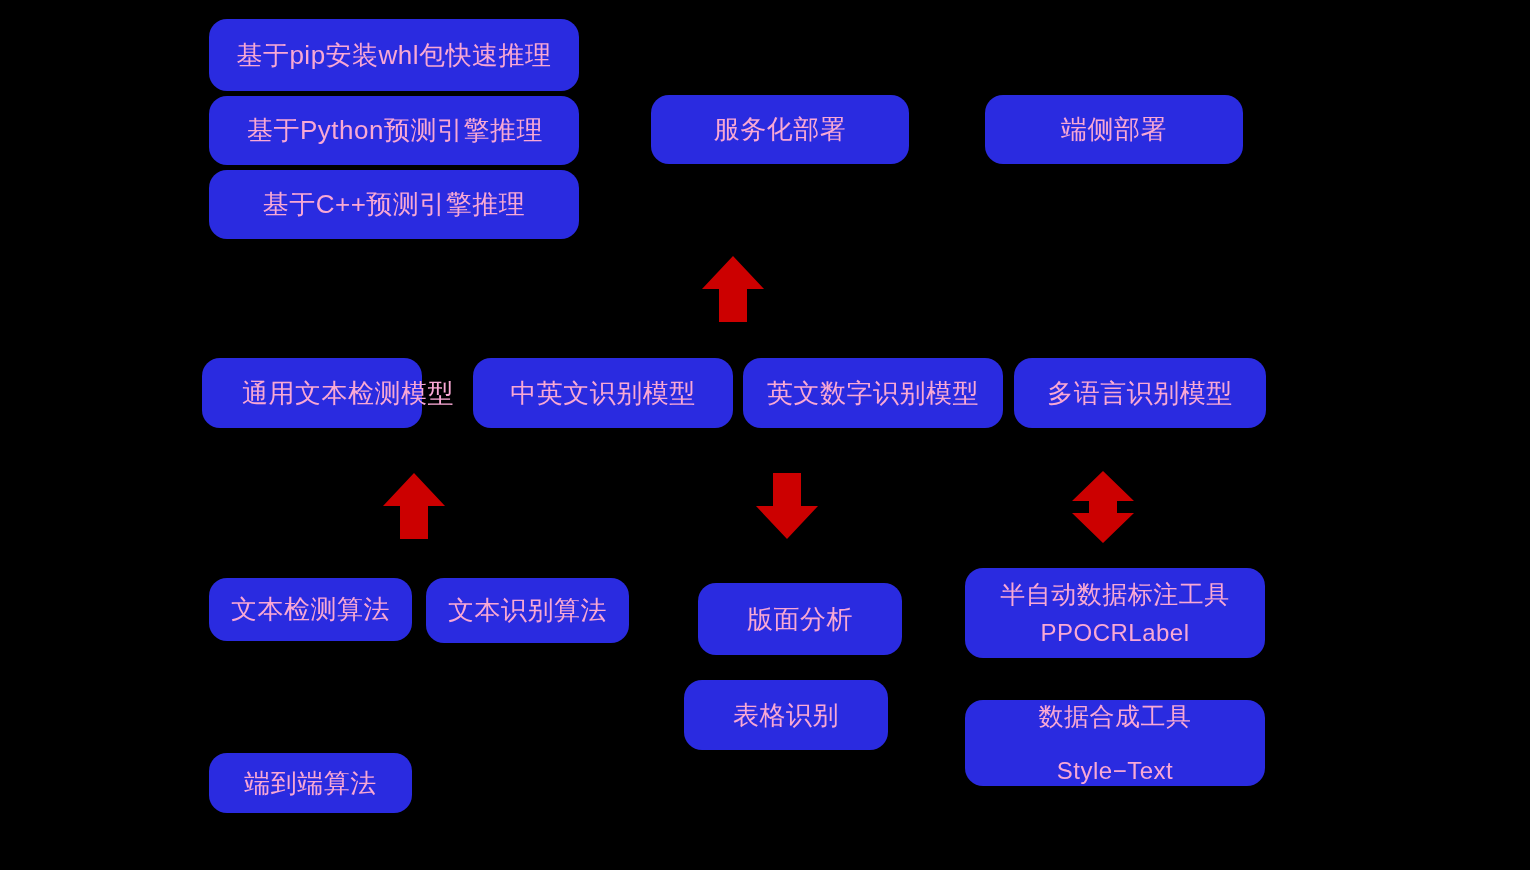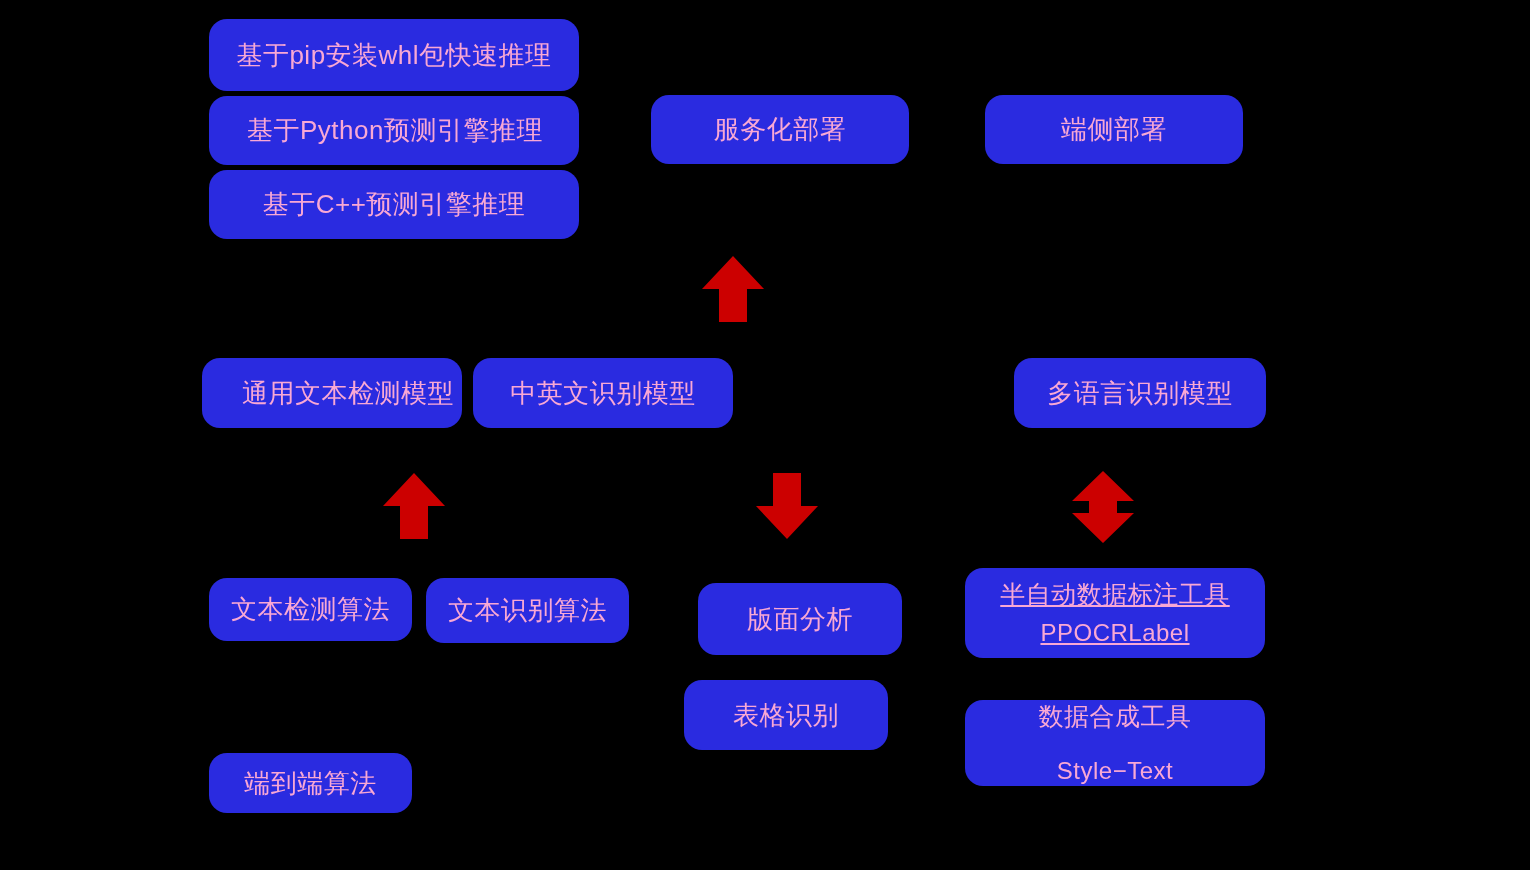--- a/index.html
+++ b/index.html
@@ -69,28 +69,31 @@
   <div class="node" style="left:985px; top:95px; width:258px; height:69px;">
     <span class="t1">端侧部署</span>
   </div>
 
   <div class="arrow" style="left:702px; top:256px; width:62px; height:66px;">
     <svg width="62" height="66" viewBox="0 0 62 66">
       <polygon points="31,0 62,33 45,33 45,66 17,66 17,33 0,33" fill="#cc0000"></polygon>
     </svg>
   </div>
 
-  <div class="node" style="left:202px; top:358px; width:260px; height:70px;padding-left:40px;">
+  <div class="node" style="left:202px; top:358px; width:220px; height:70px;padding-left:40px;">
     <span class="t1">通用文本检测模型</span>
   </div>
 
   <div class="node" style="left:473px; top:358px; width:260px; height:70px;">
     <span class="t1">中英文识别模型</span>
   </div>
 
+  <div class="node" style="left:743px; top:358px; width:260px; height:70px;">
+    <span class="t1">英文数字识别模型</span>
+  </div>
 
   <div class="node" style="left:1014px; top:358px; width:252px; height:70px;">
     <span class="t1">多语言识别模型</span>
   </div>
 
   <div class="arrow" style="left:383px; top:473px; width:62px; height:66px;">
     <svg width="62" height="66" viewBox="0 0 62 66">
       <polygon points="31,0 62,33 45,33 45,66 17,66 17,33 0,33" fill="#cc0000"></polygon>
     </svg>
   </div>
@@ -120,21 +123,21 @@
   </div>
 
   <div class="node" style="left:684px; top:583px; width:204px; height:72px;margin-left:14px;">
     <span class="t1">版面分析</span>
   </div>
 
   <div class="node" style="left:684px; top:680px; width:204px; height:70px;">
     <span class="t1">表格识别</span>
   </div>
 
-  <div class="node two-line" style="left:965px; top:568px; width:300px; height:90px;text-decoration:underline;">
+  <div class="node two-line" style="left:965px; top:568px; width:300px; height:90px;">
     <span class="t1">半自动数据标注工具</span>
     <span class="t2">PPOCRLabel</span>
   </div>
 
   <div class="node two-line" style="left:965px; top:700px; width:300px; height:86px;gap:16px;">
     <span class="t1">数据合成工具</span>
     <span class="t2">Style−Text</span>
   </div>
 
 </div>

